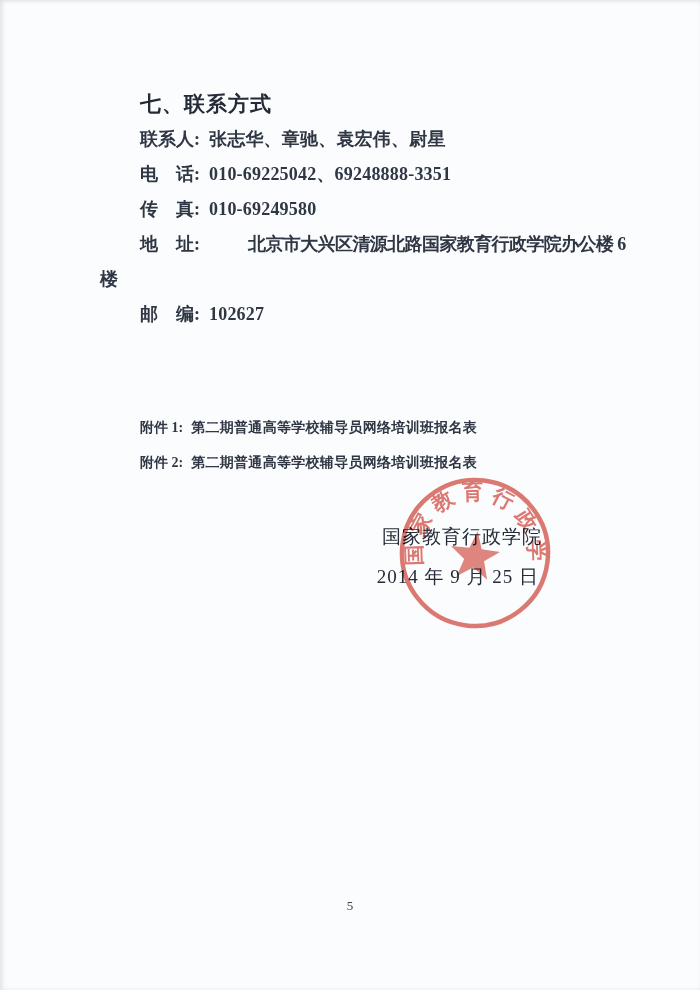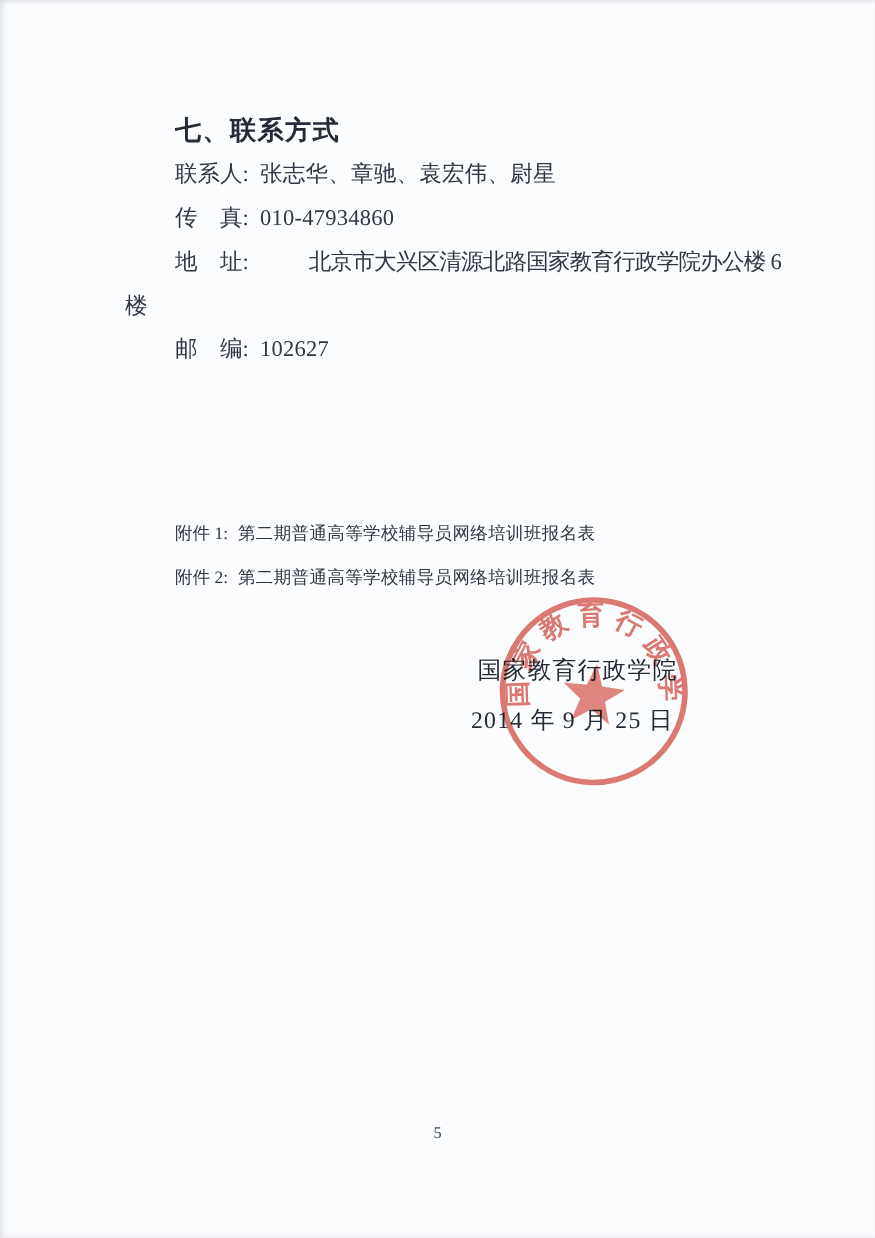--- a/index.html
+++ b/index.html
@@ -10,21 +10,21 @@
     margin:0 auto;
     background:var(--paper,#fbfcfd);
     overflow:hidden;
     font-family:"Liberation Serif","DejaVu Serif",serif;
     box-shadow:inset 3px 0 4px rgba(140,150,165,.18), inset 0 2px 3px rgba(200,205,215,.25);
   }
   .body-block{
     position:absolute;left:100px;top:87px;width:490px;
     font-size:18px;line-height:35px;color:var(--text,#2f3644);
   }
-  .doc-line{margin:0;white-space:nowrap;}
+  .doc-line{margin:0;white-space:nowrap;font-weight:bold;}
   .indent{padding-left:40px;}
   .doc-heading{
     font-weight:bold;font-size:21px;color:var(--heading,#242b37);
     letter-spacing:1px;
   }
   .label{display:inline-block;}
   .value{margin-left:9px;letter-spacing:.2px;}
   .tight{letter-spacing:-0.6px;margin-left:48px;}
   .attach-block{
     position:absolute;left:100px;top:410px;width:520px;
@@ -59,21 +59,22 @@
   }
 </style>
 </head>
 <body>
 
 <div class="page">
 
   <div class="body-block">
     <p class="doc-line indent doc-heading">七、联系方式</p>
     <p class="doc-line indent"><span class="label">联系人:</span><span class="value">张志华、章驰、袁宏伟、尉星</span></p>
-    <p class="doc-line indent"><span class="label">传　真:</span><span class="value">010-47934860</span></p>
+    <p class="doc-line indent"><span class="label">电　话:</span><span class="value">010-69225042、69248888-3351</span></p>
+    <p class="doc-line indent"><span class="label">传　真:</span><span class="value">010-69249580</span></p>
     <p class="doc-line indent"><span class="label">地　址:</span><span class="value tight">北京市大兴区清源北路国家教育行政学院办公楼 6</span></p>
     <p class="doc-line"><span>楼</span></p>
     <p class="doc-line indent"><span class="label">邮　编:</span><span class="value">102627</span></p>
   </div>
 
   <div class="attach-block">
     <p class="doc-line indent"><span class="label">附件 1:</span><span class="attach-title">第二期普通高等学校辅导员网络培训班报名表</span></p>
     <p class="doc-line indent"><span class="label">附件 2:</span><span class="attach-title">第二期普通高等学校辅导员网络培训班报名表</span></p>
   </div>
 

